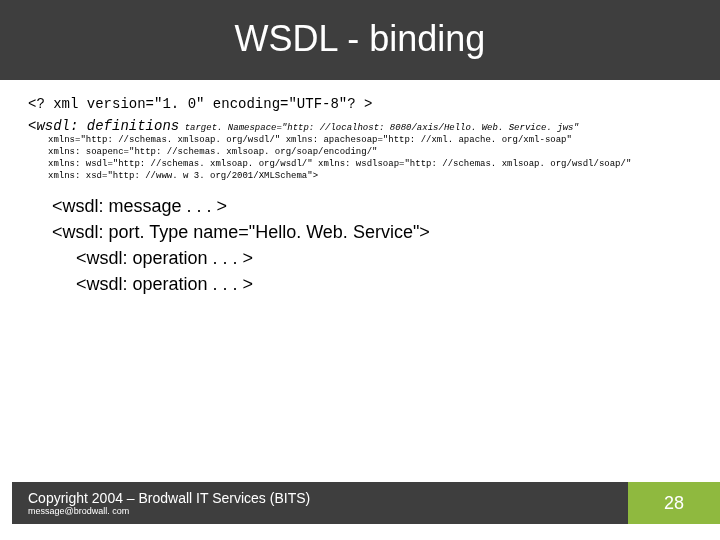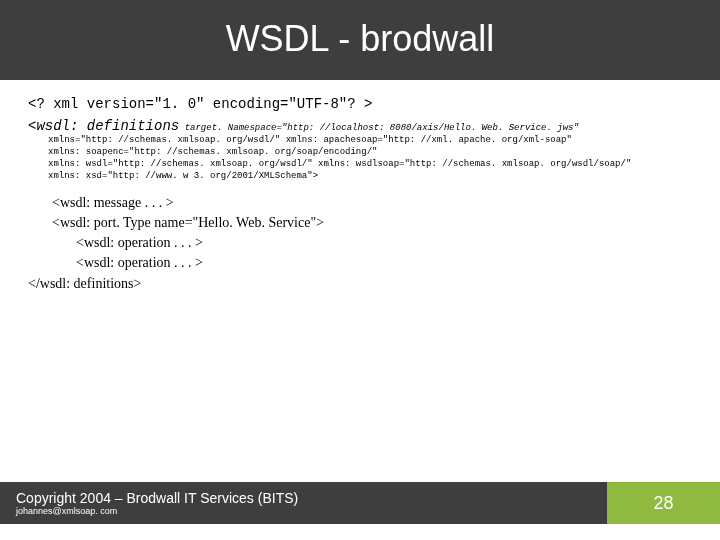--- a/index.html
+++ b/index.html
@@ -2,56 +2,55 @@
 <html><head>
 <meta charset="utf-8">
 <style>
   * { margin: 0; padding: 0; box-sizing: border-box; }
   body { width: 720px; height: 540px; background: #fff; font-family: Arial, sans-serif; overflow: hidden; position: relative; }
   .title-bar { background: #3e3e3e; color: #fff; padding: 18px 0 20px 0; text-align: center; font-size: 36px; font-weight: normal; }
   .content { padding: 16px 28px 0 28px; }
   .xml-decl { font-family: "Courier New", monospace; font-size: 14px; margin-bottom: 6px; }
   .defs-line { font-family: "Courier New", monospace; font-size: 14px; font-style: italic; }
   .defs-attrs { font-family: "Courier New", monospace; font-size: 9px; margin-left: 20px; line-height: 1.35; margin-bottom: 10px; }
-  .wsdl-body { font-family: Liberation Serif, serif; font-size: 14px; line-height: 1.45; }
+  .wsdl-body { font-family: Liberation Sans, sans-serif; font-size: 18px; line-height: 1.45; }
   .ind1 { padding-left: 24px; }
   .ind2 { padding-left: 48px; }
   .ind3 { padding-left: 72px; }
-  .footer { position: absolute; bottom: 16px; left: 0; right: 0; height: 42px; display: flex; }
+  .footer { position: absolute; bottom: 16px; left: 12px; right: 0; height: 42px; display: flex; }
   .footer-left { background: #3e3e3e; color: #fff; flex: 1; padding: 4px 10px 4px 16px; display: flex; flex-direction: column; justify-content: center; }
   .copyright { font-size: 14px; }
   .email { font-size: 9px; }
-  .footer-right { background: #8fb93f; color: #fff; width: 113px; display: flex; align-items: center; justify-content: center; font-size: 18px; }
+  .footer-right { background: #8fb93f; color: #fff; width: 92px; display: flex; align-items: center; justify-content: center; font-size: 18px; }
 </style>
 </head>
 <body>
 
-<div class="title-bar">WSDL - brodwall</div>
+<div class="title-bar">WSDL - binding</div>
 
 <div class="content">
   <div class="xml-decl">&lt;? xml version="1. 0" encoding="UTF-8"? &gt;</div>
 
   <div class="defs-line">
     <span>&lt;wsdl: definitions</span><span style="font-size:9px;"> target. Namespace="http: //localhost: 8080/axis/Hello. Web. Service. jws"</span>
   </div>
   <div class="defs-attrs">
     <div>xmlns="http: //schemas. xmlsoap. org/wsdl/" xmlns: apachesoap="http: //xml. apache. org/xml-soap"</div>
     <div>xmlns: soapenc="http: //schemas. xmlsoap. org/soap/encoding/"</div>
     <div>xmlns: wsdl="http: //schemas. xmlsoap. org/wsdl/" xmlns: wsdlsoap="http: //schemas. xmlsoap. org/wsdl/soap/"</div>
     <div>xmlns: xsd="http: //www. w 3. org/2001/XMLSchema"&gt;</div>
   </div>
 
   <div class="wsdl-body" id="wsdl-body">
       <div class="ind1">&lt;wsdl: message . . . &gt;</div>
       <div class="ind1">&lt;wsdl: port. Type name="Hello. Web. Service"&gt;</div>
       <div class="ind2">&lt;wsdl: operation . . . &gt;</div>
       <div class="ind2">&lt;wsdl: operation . . . &gt;</div>
-      <div>&lt;/wsdl: definitions&gt;</div>
     </div>
 </div>
 
 <div class="footer">
   <div class="footer-left">
     <div class="copyright">Copyright 2004 – Brodwall IT Services (BITS)</div>
-    <div class="email">johannes@xmlsoap. com</div>
+    <div class="email">message@brodwall. com</div>
   </div>
   <div class="footer-right">28</div>
 </div>
 
 </body></html>

